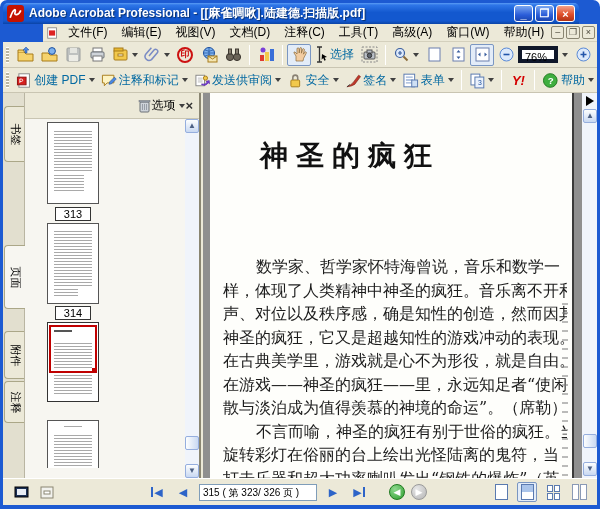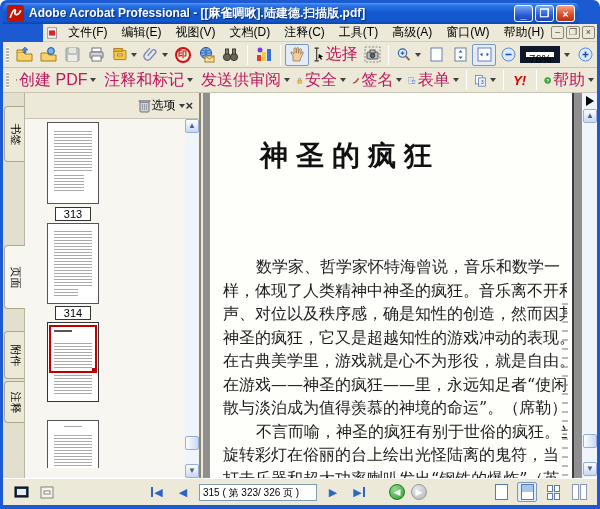--- a/index.html
+++ b/index.html
@@ -29,25 +29,25 @@
   .toolbar{ position:absolute; left:3px; right:3px; background:#ece9d8;
     display:flex; align-items:center; border-bottom:1px solid #c9c5b2; }
   .tb1{ top:42px; height:26px; }
   .tb2{ top:68px; height:25px; }
   .grip{ width:3px; height:16px; margin:0 4px 0 3px;
     background:repeating-linear-gradient(180deg,#fff 0 1px,#b9b5a2 1px 3px); }
   .tbsep{ width:1px; height:20px; background:#b9b5a2; border-right:1px solid #fff; margin:0 4px; }
   .tbtn{ height:22px; min-width:24px; display:flex; align-items:center; justify-content:center;
     gap:2px; padding:0 2px; border:1px solid transparent; border-radius:2px; }
   .tbtn.pressed{ background:#e3ecf8; border:1px solid #7a96c2; }
-  .tbtn .lbl{ font-size:16px; color:#be185d; white-space:nowrap; }
+  .tbtn .lbl{ font-size:12px; color:#0369a1; white-space:nowrap; }
   .dd{ width:0; height:0; border-left:3px solid transparent; border-right:3px solid transparent;
     border-top:4px solid #404040; margin-left:1px; }
   .icon16{ width:17px; height:17px; display:block; }
-  .zoomfield{ width:40px; height:17px; background:#fff; border:6px solid #0f172a;
+  .zoomfield{ width:40px; height:17px; background:#fff; border:4px solid #0f172a;
     font-size:11px; padding:1px 3px; color:#000; }
   .seal{ width:16px; height:16px; border:2px solid #cc1111; border-radius:50%; color:#cc1111;
     font-size:9px; font-weight:bold; display:flex; align-items:center; justify-content:center; }
   .yahoo{ color:#d40000; font-weight:bold; font-style:italic; font-size:13px; }
   
   .main{ position:absolute; left:3px; top:93px; right:3px; bottom:31px; background:#ece9d8; }
   .tabstrip{ position:absolute; left:0; top:0; width:22px; bottom:0; background:#e2dfcf;
     border-right:1px solid #b9b5a2; }
   .navtab{ position:absolute; left:1px; width:20px; background:#ece9d8;
     border:1px solid #aba788; border-right:none; border-radius:4px 0 0 4px;

